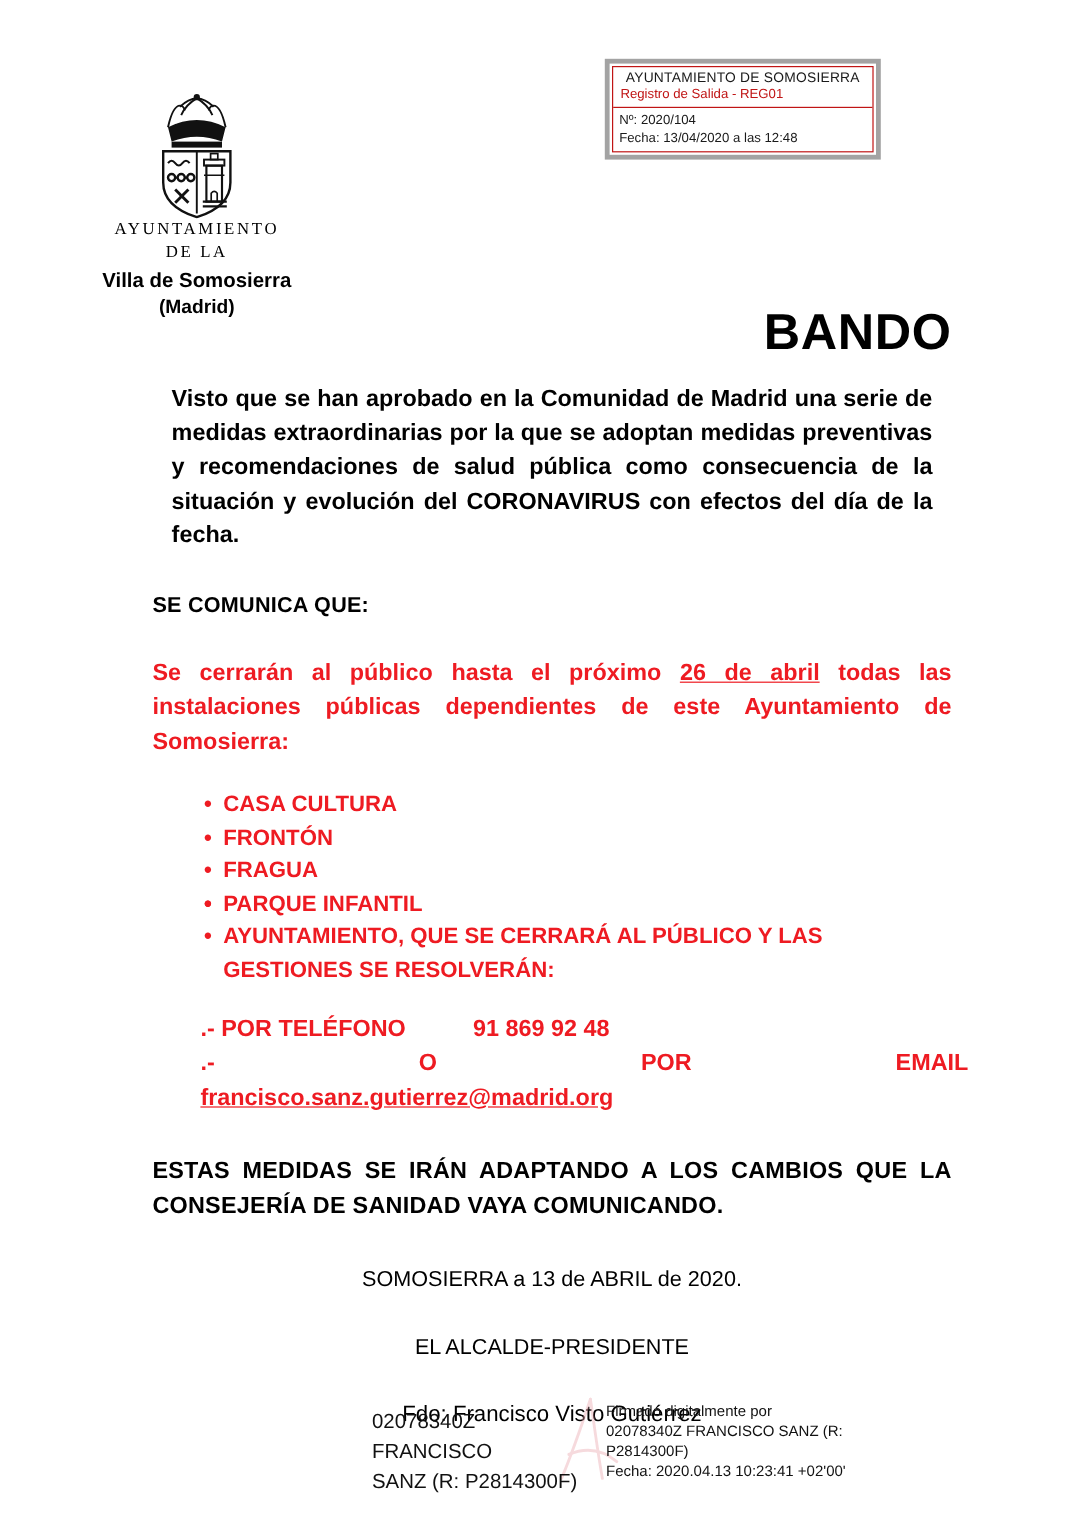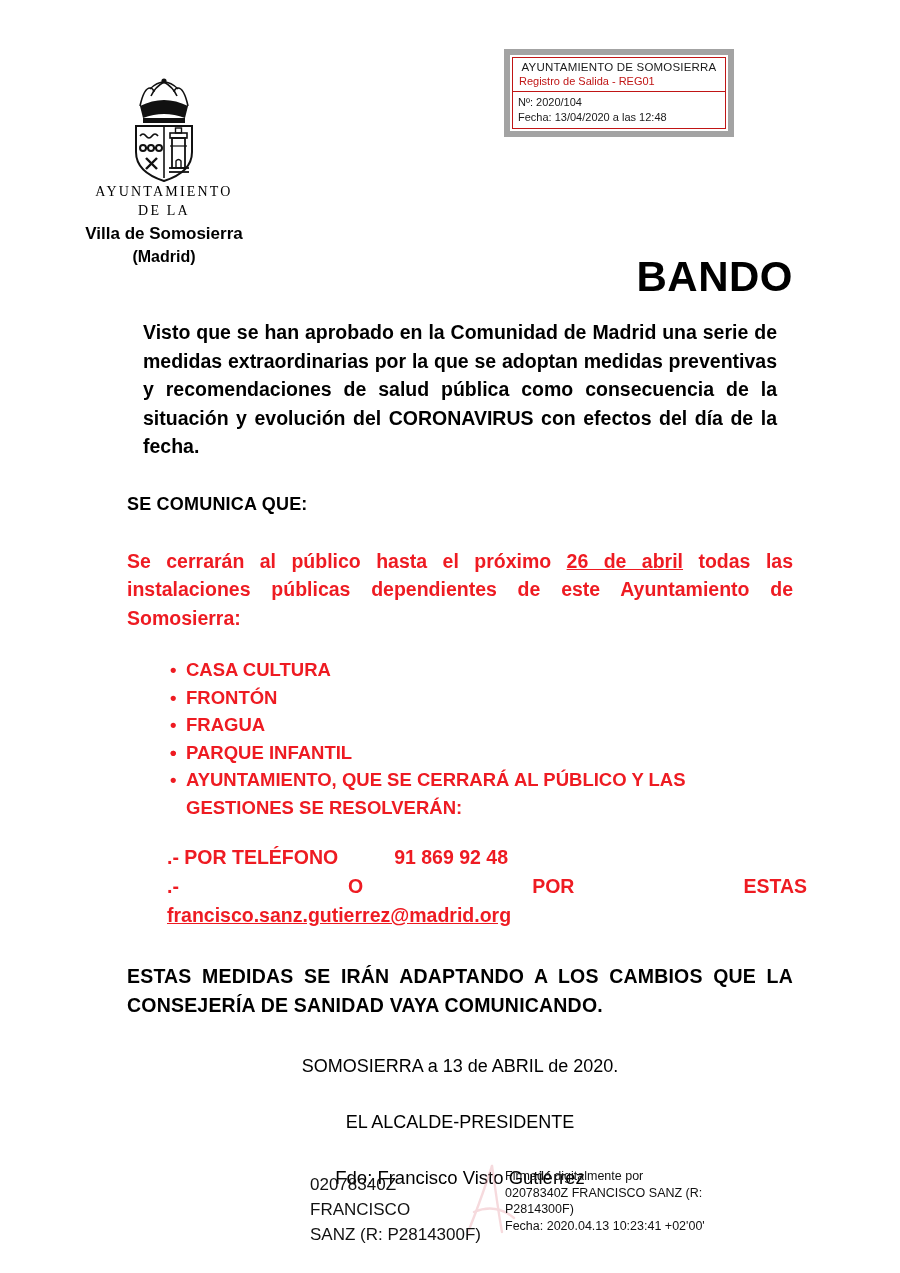--- a/index.html
+++ b/index.html
@@ -16,21 +16,21 @@
     color: #000000;
     overflow: hidden;
   }
 
   
   .stamp {
     position: absolute;
     left: 504px;
     top: 49px;
     width: 230px;
-    border: 6px solid #a3a3a3;
+    border: 4px solid #a3a3a3;
     background: #ffffff;
     padding: 2px;
     box-sizing: border-box;
   }
   .stamp-inner {
     border: 1px solid #C01515;
     box-sizing: border-box;
   }
   .stamp-sec-top {
     border-bottom: 1px solid #C01515;
@@ -310,21 +310,21 @@
     <li><span class="bullet">•</span><span>CASA CULTURA</span></li>
     <li><span class="bullet">•</span><span>FRONTÓN</span></li>
     <li><span class="bullet">•</span><span>FRAGUA</span></li>
     <li><span class="bullet">•</span></li>
     <li><span class="bullet">•</span><span>PARQUE INFANTIL</span></li>
     <li><span class="bullet">•</span><span>AYUNTAMIENTO,  QUE SE CERRARÁ AL PÚBLICO Y LAS GESTIONES SE RESOLVERÁN:</span></li>
   </ul>
 
   <div class="contact-block">
     <div class="contact-row"><span>.- POR TELÉFONO</span><span class="contact-phone">91 869 92 48</span></div>
-    <div class="contact-row spread"><span>.-</span><span>O</span><span>POR</span><span>ESTAS</span></div>
+    <div class="contact-row spread"><span>.-</span><span>O</span><span>POR</span><span>EMAIL</span></div>
     <div class="email-line">francisco.sanz.gutierrez@madrid.org</div>
   </div>
 
   <p class="para-final">ESTAS MEDIDAS SE IRÁN ADAPTANDO A LOS CAMBIOS QUE LA CONSEJERÍA DE SANIDAD VAYA COMUNICANDO.</p>
 
   <p class="centered-line place-date">SOMOSIERRA a 13 de ABRIL  de 2020.</p>
   <p class="centered-line role">EL ALCALDE-PRESIDENTE</p>
   <p class="centered-line signed-by">Fdo: Francisco Visto Gutiérrez</p>
 </div>
 

